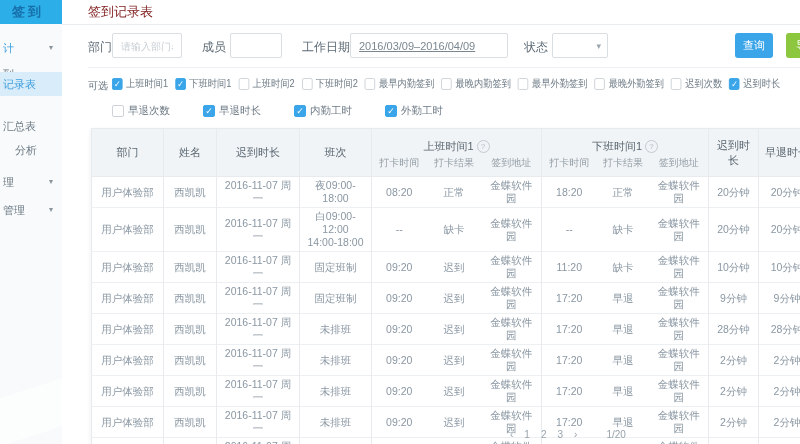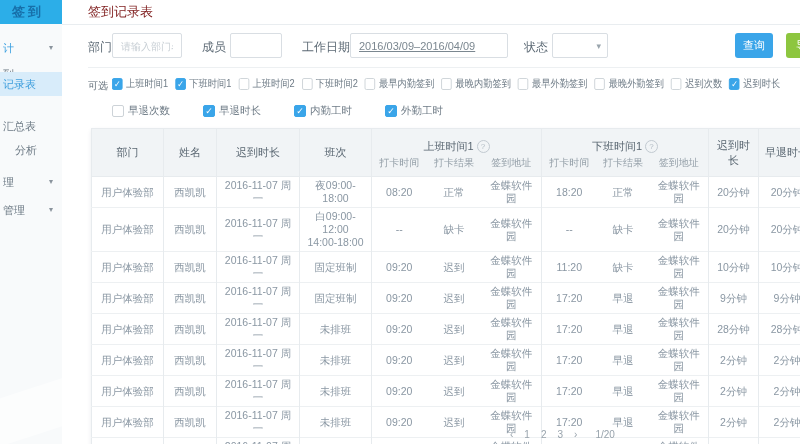--- a/index.html
+++ b/index.html
@@ -62,21 +62,21 @@
   tbody tr:first-child td{border-top:0;}
   .bl{border-left:1px solid #e7ebee;}
   .qicon{display:inline-block;width:11px;height:11px;border:1px solid #c2cad1;border-radius:50%;
          font-size:8px;line-height:11px;color:#b3bcc4;margin-left:3px;vertical-align:1px;text-align:center;}
 
   
   .api-link{position:absolute;left:90px;top:428px;font-size:10px;color:#4aa3df;cursor:pointer;margin-top:36px;}
   .api-link .txt{text-decoration:underline;}
   .pager{position:absolute;left:510px;top:429px;display:flex;align-items:center;font-size:10px;color:#98a3ac;}
   .pager .pg{margin-right:11px;cursor:pointer;}
-  .pager .ind{margin-left:7px;}
+  .pager .ind{margin-left:18px;}
 </style>
 </head>
 <body>
 
 <div class="sidebar">
   <div class="sb-head">签到</div>
   <div id="sbnav">
       <div class="sb-item blue" style="top: 36px;"><span>计</span><span class="chev">▾</span></div>
       <div class="sb-item" style="top: 62px;"><span>到</span></div>
       <div class="sb-item active" style="top: 72px;"><span>记录表</span></div>

